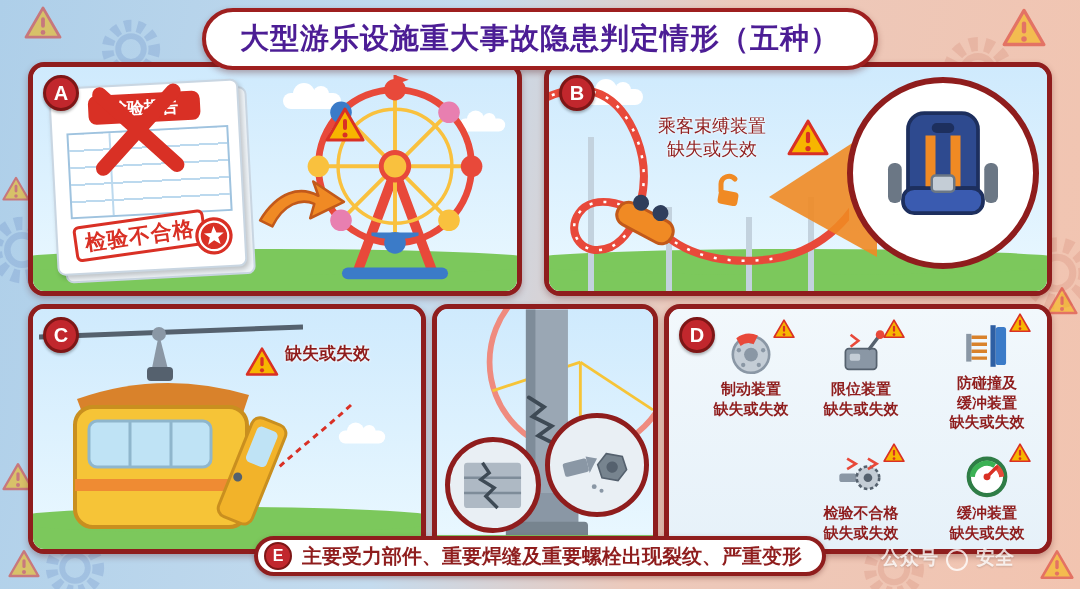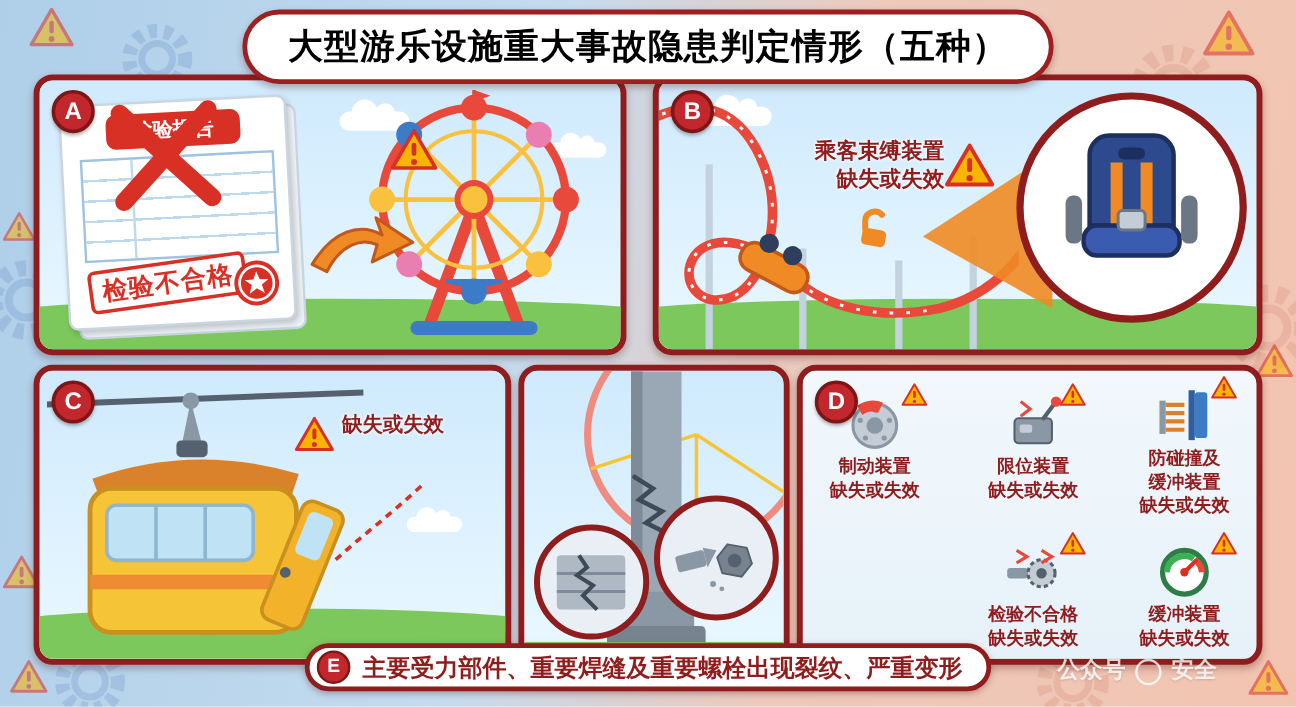--- a/index.html
+++ b/index.html
@@ -10,21 +10,21 @@
     background:linear-gradient(100deg,#aecfe9 0%,#c4dbee 40%,#ecc9bb 62%,#f2c4b0 100%); }
 
   
   .bg-gear { position:absolute; opacity:.22; }
   .bg-tri  { position:absolute; opacity:.55; }
 
   
   .title-banner { position:absolute; left:50%; top:8px; transform:translateX(-50%);
     background:#fff; border:4px solid #9e1f1f; border-radius:32px; padding:7px 34px;
     box-shadow:0 3px 6px rgba(90,20,20,.35); z-index:6; white-space:nowrap; }
-  .title-text { font-size:29px; font-weight:bold; color:#000000; letter-spacing:1px; }
+  .title-text { font-size:29px; font-weight:bold; color:#4c1d95; letter-spacing:1px; }
 
   
   .panel { position:absolute; background:#e8f3fb; border:5px solid #8f1d1d;
     border-radius:16px; overflow:hidden; box-shadow:0 3px 6px rgba(90,20,20,.3); }
   .sky { position:absolute; inset:0; background:linear-gradient(#cfeafd,#eaf8ff); }
   .grass { position:absolute; left:0; right:0; bottom:0; height:30px; background:#7cc85c; }
   .grass::before { content:""; position:absolute; top:-12px; left:-8%; width:116%; height:26px;
     background:#7cc85c; border-radius:50%; }
   .badge { position:absolute; left:10px; top:8px; width:36px; height:36px; border-radius:50%;
     background:#c1272d; border:3px solid #7e1616; color:#fff; font-weight:bold; font-size:20px;
@@ -53,22 +53,22 @@
     font-size:21px; border:3px solid #d93025; border-radius:6px; padding:1px 8px;
     background:rgba(255,255,255,.85); transform:rotate(-5deg); letter-spacing:1px; }
   .doc-seal { position:absolute; right:8px; bottom:8px; width:44px; height:44px; }
 
   .a-arrow { position:absolute; left:222px; top:108px; width:92px; height:62px; z-index:3; }
   .a-warn  { position:absolute; left:292px; top:40px; width:40px; height:36px; z-index:3; }
   .a-wheel { position:absolute; right:14px; top:6px; width:216px; height:216px; }
 
   
   .b-coaster { position:absolute; left:0; top:0; width:300px; height:224px; }
-  .b-label { position:absolute; left:88px; top:48px; width:150px; text-align:right; z-index:4;
-    color:#8f1d1d; font-weight:bold; font-size:18px; line-height:1.3;
+  .b-label { position:absolute; left:88px; top:48px; width:150px; text-align:center; z-index:4;
+    color:#8f1d1d; font-weight:normal; font-size:18px; line-height:1.3;
     text-shadow:0 0 3px #fff,0 0 3px #fff; }
   .b-warn { position:absolute; left:238px; top:52px; width:42px; height:38px; z-index:4; }
   .b-lock { position:absolute; left:160px; top:104px; width:40px; height:40px; z-index:4; }
   .b-pointer { position:absolute; left:220px; top:20px; width:110px; height:190px; z-index:1; }
   .b-scope { position:absolute; right:8px; top:10px; width:192px; height:192px; border-radius:50%;
     background:#fff; border:6px solid #8f1d1d; z-index:3; display:flex; align-items:center; justify-content:center; }
   .b-scope svg { width:150px; height:150px; }
 
   
   .c-gondola { position:absolute; left:6px; top:8px; width:264px; height:236px; }
@@ -384,21 +384,21 @@
         </g>
         <circle cx="42" cy="72" r="3" fill="#8a97a5"></circle>
           <circle cx="51" cy="77" r="2.5" fill="#8a97a5"></circle>
       </svg>
     </div>
   </div>
 
   <div class="panel" style="left:664px; top:304px; width:388px; height:250px;">
     <div class="d-panel-bg"></div>
 
-    <div class="d-item" style="left:0; top:16px;">
+    <div class="d-item" style="left:22px; top:16px;">
       <div class="d-icon">
         <svg class="main" viewBox="0 0 60 60">
           <circle cx="30" cy="33" r="21" fill="#c4cdd6" stroke="#8a97a5" stroke-width="3"></circle>
           <circle cx="30" cy="33" r="8" fill="#8a97a5"></circle>
           <g fill="#8a97a5">
               <circle cx="30" cy="18" r="2.5"></circle>
               <circle cx="44" cy="28" r="2.5"></circle>
               <circle cx="39" cy="45" r="2.5"></circle>
               <circle cx="21" cy="45" r="2.5"></circle>
               <circle cx="16" cy="28" r="2.5"></circle>

